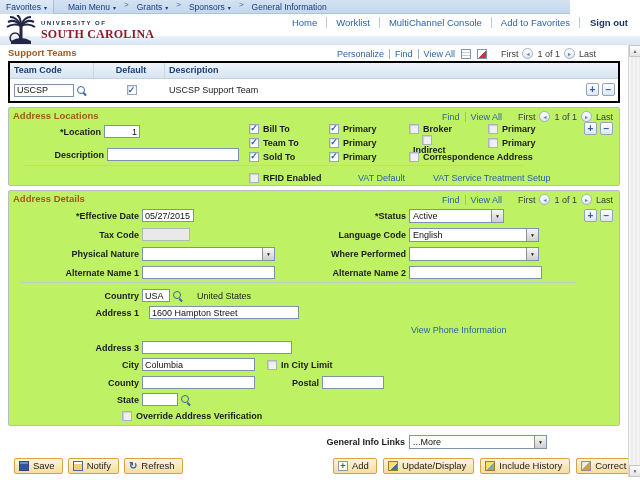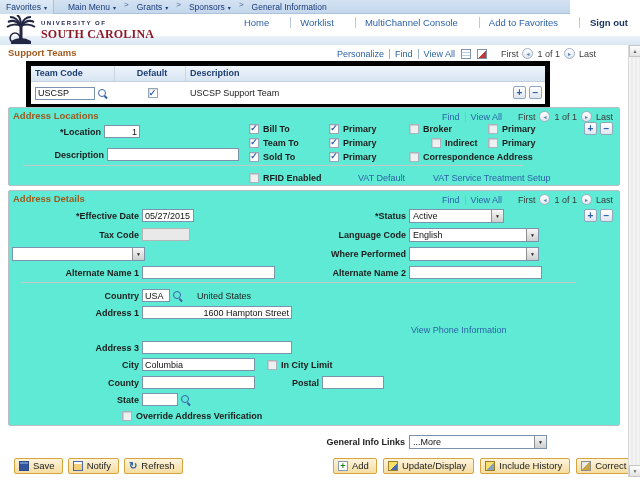--- a/index.html
+++ b/index.html
@@ -10,21 +10,21 @@
   .crumbbar { position:absolute; top:0; left:0; width:570px; height:14px;
     background:linear-gradient(#d4e2f2,#c3d7ec); border-bottom:1px solid #aec4dc;
     display:flex; font-size:8.5px; color:#1b3c7a; }
   .crumb { display:flex; align-items:center; padding:0 6px; height:14px; cursor:pointer; }
   .crumb .caret { font-size:6px; margin-left:3px; color:#1b3c7a; }
   .crumb-first { border-right:1px solid #a9c0da; background:linear-gradient(#dde9f6,#ccdded); }
   .crumbsep { font-size:8px; color:#41608f; padding:0 2px; }
 
   
   .headband { position:absolute; top:36px; left:0; width:640px; height:9px; background:linear-gradient(#eaf2fa,#d8e7f5); }
-  .hlinks { position:absolute; top:17px; right:10px; display:flex; align-items:center; font-size:9.5px;gap:12px; }
+  .hlinks { position:absolute; top:17px; right:10px; display:flex; align-items:center; font-size:9.5px; }
   .hlink { color:#2d63a7; cursor:pointer; padding:0 9px; }
   .hlink + .hlink { border-left:1px solid #b9c9da; }
   .signout { color:#17335f; font-weight:bold; padding:0 2px 0 10px; border-left:1px solid #b9c9da; cursor:pointer; }
   .logo { position:absolute; top:15px; left:5px; display:flex; align-items:flex-start; z-index:5; }
   .logotext { margin-left:4px; margin-top:5px; }
   .logo-top { font-size:6px; font-weight:bold; letter-spacing:1.5px; color:#232c52; }
   .logo-bottom { font-family:"Liberation Serif", serif; font-size:12px; font-weight:bold; color:#8e1a28; letter-spacing:0.2px; margin-top:1px; }
 
   
   .stitle { font-size:9.5px; font-weight:bold; color:#9e5a1e; }
@@ -52,25 +52,25 @@
   .ftext { font-size:9px; color:#222; white-space:nowrap; }
   .mag { width:11px; height:11px; position:relative; margin-left:2px; cursor:pointer; flex:none; }
   .mag::before { content:""; position:absolute; left:1px; top:1px; width:6px; height:6px;
     border:1.5px solid #3a64a8; border-radius:50%; }
   .mag::after { content:""; position:absolute; left:7.5px; top:7.5px; width:4px; height:2px;
     background:#3a64a8; transform:rotate(45deg); transform-origin:0 0; }
   .pmbtn { width:13px; height:13px; border:1px solid #93a5bb; border-radius:2px;
     background:linear-gradient(#ffffff,#dde6ef); color:#2d5fa8; font-size:10px; line-height:10px;
     font-weight:bold; display:inline-flex; align-items:center; justify-content:center; cursor:pointer; }
   .row { position:absolute; display:flex; align-items:center; height:15px; }
-  .gbox { position:absolute; border:1px solid #b9bec4; border-radius:2px; background:#5eead4; }
+  .gbox { position:absolute; border:1px solid #b9bec4; border-radius:2px; background:#bef264; }
   .hr { position:absolute; height:1px; background:#c8c8c8; }
 
   
-  .grid { position:absolute; left:26px; top:61px; width:524px; border:5px solid #000000; }
+  .grid { position:absolute; left:8px; top:61px; width:612px; border:2px solid #000000; }
   .ghead { display:flex; height:16px; background:linear-gradient(#eef4fb,#d7e5f2); border-bottom:1px solid #c4d0dd; }
   .gh { font-size:9px; font-weight:bold; color:#1c3d73; padding:2px 0 0 4px; border-right:1px solid #c9d5e1; }
   .grow { position:relative; display:flex; align-items:center; height:22px; background:#fff; }
   .gc { padding-left:4px; display:flex; align-items:center; }
   .c1 { width:84px; } .c2 { width:71px; justify-content:center; } .c3 { flex:1; }
   .gpm { position:absolute; right:3px; top:4px; display:flex; gap:3px; }
 
   
   .btn { height:16px; display:inline-flex; align-items:center; gap:4px; padding:0 7px 0 4px;
     background:linear-gradient(#fdf4dd,#f5dda2); border:1px solid #d8a43e; border-radius:2px;
@@ -235,21 +235,21 @@
     </div>
 
   <div class="row" style="left:240px;top:27px;">
       <span class="cb">✓</span>
       <span class="cbl">Team To</span>
     </div>
   <div class="row" style="left:320px;top:27px;">
       <span class="cb">✓</span>
       <span class="cbl">Primary</span>
     </div>
-  <div class="row" style="left:422px;top:27px;">
+  <div class="row" style="left:400px;top:27px;flex-direction:column;">
       <span class="cb off"></span>
       <span class="cbl">Indirect</span>
     </div>
   <div class="row" style="left:479px;top:27px;">
       <span class="cb off"></span>
       <span class="cbl">Primary</span>
     </div>
 
   <div class="row" style="left:240px;top:41px;">
       <span class="cb">✓</span>
@@ -315,20 +315,21 @@
   </div>
   <div class="row" style="left:270px;top:36px;">
     <span class="flabel" style="width:127px;">Language Code</span>
     <div class="dd" style="width:130px;margin-left:3px;">
       <span>English</span>
       <span class="ddb">▼</span>
     </div>
   </div>
 
   <div class="row" style="left:0;top:55px;">
+    <span class="flabel" style="width:130px;">Physical Nature</span>
     <div class="dd" style="width:133px;margin-left:3px;">
       <span></span>
       <span class="ddb">▼</span>
     </div>
   </div>
   <div class="row" style="left:270px;top:55px;">
     <span class="flabel" style="width:127px;">Where Performed</span>
     <div class="dd" style="width:130px;margin-left:3px;">
       <span></span>
       <span class="ddb">▼</span>
@@ -348,21 +349,21 @@
 
   <div class="row" style="left:0;top:97px;">
     <span class="flabel" style="width:130px;">Country</span>
     <input class="tin" style="width: 28px; margin-left: 3px;" value="USA">
     <span class="mag"></span>
     <span class="ftext" style="margin-left:6px;padding-left:8px;">United States</span>
   </div>
 
   <div class="row" style="left:0;top:114px;">
     <span class="flabel" style="width:130px;">Address 1</span>
-    <input class="tin" style="width: 150px; margin-left: 3px; text-align: right;" value="1600 Hampton Street">
+    <input class="tin" style="width: 150px; margin-left: 10px;" value="1600 Hampton Street">
   </div>
   <span class="lnk" style="position:absolute;left:402px;top:134px;">View Phone Information</span>
   <div class="row" style="left:0;top:149px;">
     <span class="flabel" style="width:130px;">Address 3</span>
     <input class="tin" style="width: 150px; margin-left: 3px;" value="">
   </div>
 
   <div class="row" style="left:0;top:166px;">
     <span class="flabel" style="width:130px;">City</span>
     <input class="tin" style="width: 113px; margin-left: 3px;" value="Columbia">

